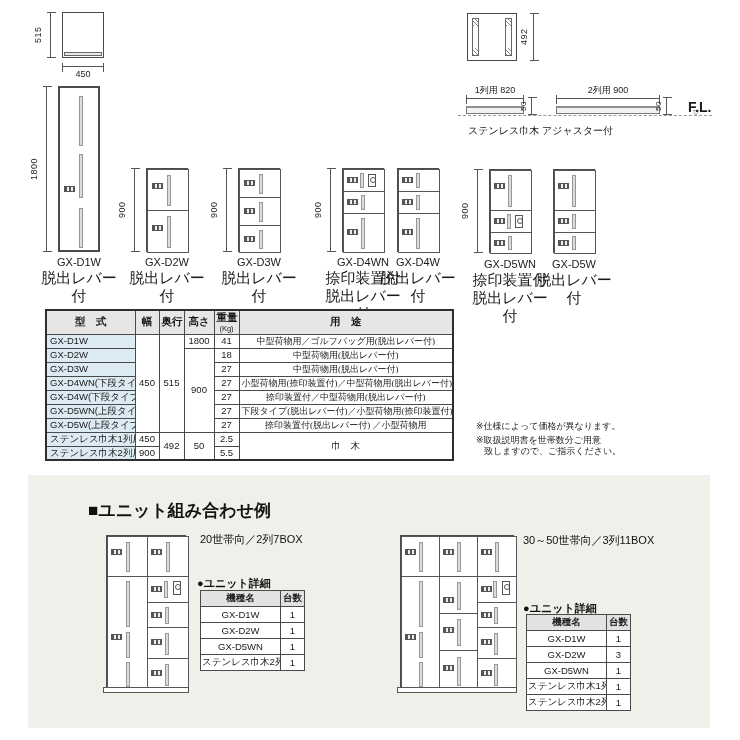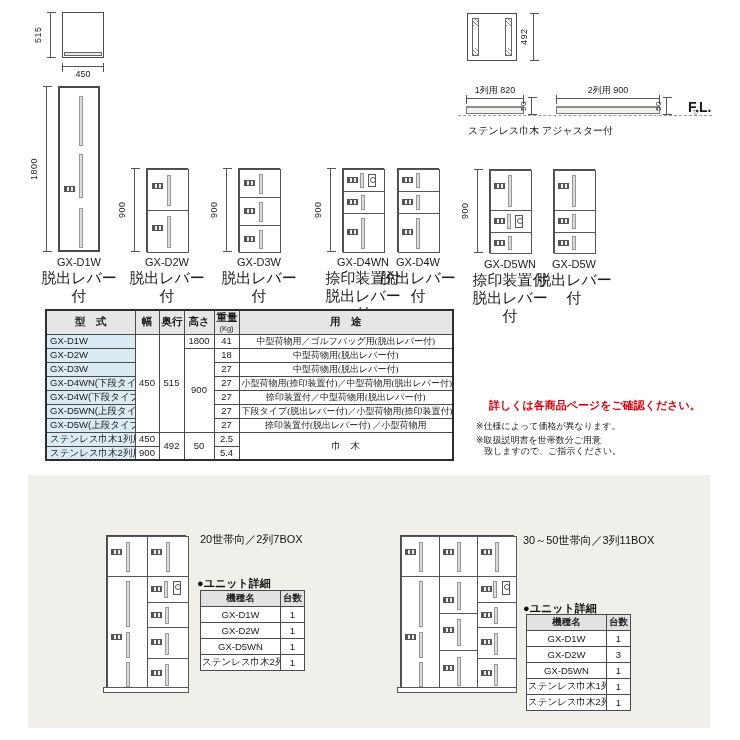--- a/index.html
+++ b/index.html
@@ -301,31 +301,31 @@
       <td class="m">ステンレス巾木1列用</td>
       <td>450</td>
       <td rowspan="2">492</td>
       <td rowspan="2">50</td>
       <td>2.5</td>
       <td rowspan="2">巾　木</td>
     </tr>
     <tr>
       <td class="m">ステンレス巾木2列用</td>
       <td>900</td>
-      <td>5.4</td>
+      <td>5.5</td>
     </tr>
   </tbody>
     </table>
 
-  <div class="red-note" style="left:489px;top:398px">詳しくは各商品ページをご確認ください。</div>
   <div class="blk-note" style="left:476px;top:420px">※仕様によって価格が異なります。</div>
   <div class="blk-note" style="left:476px;top:434px">※取扱説明書を世帯数分ご用意</div>
   <div class="blk-note" style="left:484px;top:445px">致しますので、ご指示ください。</div>
 
   <div class="panel"></div>
+  <div class="sec-title" style="left:88px;top:499px">■ユニット組み合わせ例</div>
 
   <div class="box" style="left:106px;top:535px;width:80px;height:153px">
     <div class="door" style="left:-1px;top:-1px;width:41px;height:41px">
       <i class="sl" style="left:18px;top:5px;height:30px"></i>
       <i class="hd" style="left:3px;top:12px"></i>
     </div>
     <div class="door" style="left:-1px;top:39px;width:41px;height:114px">
       <i class="sl" style="left:18px;top:4px;height:46px"></i>
       <i class="sl" style="left:18px;top:55px;height:26px"></i>
       <i class="sl" style="left:18px;top:85px;height:25px"></i>

